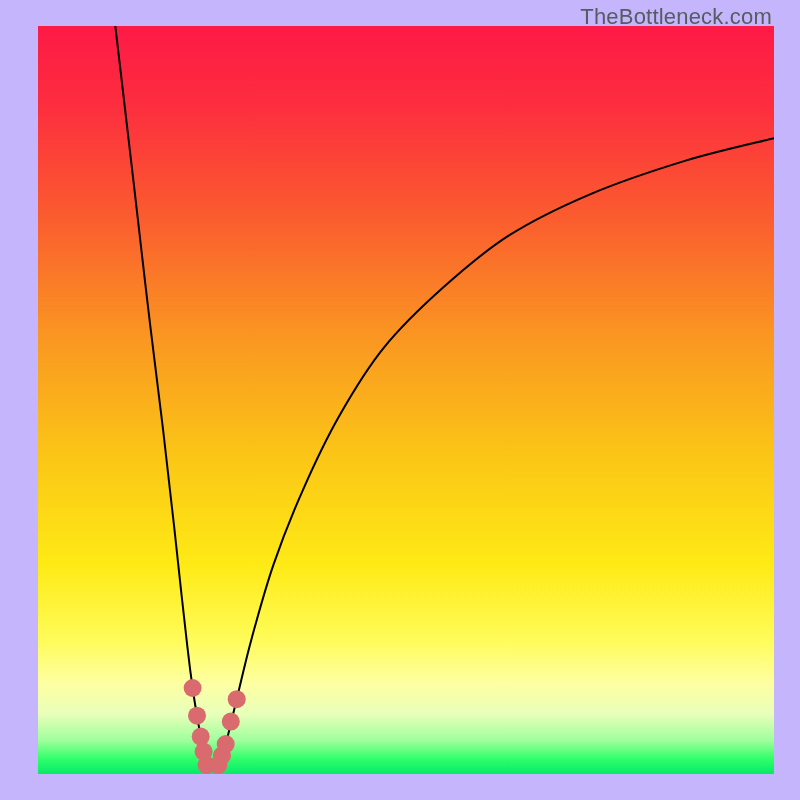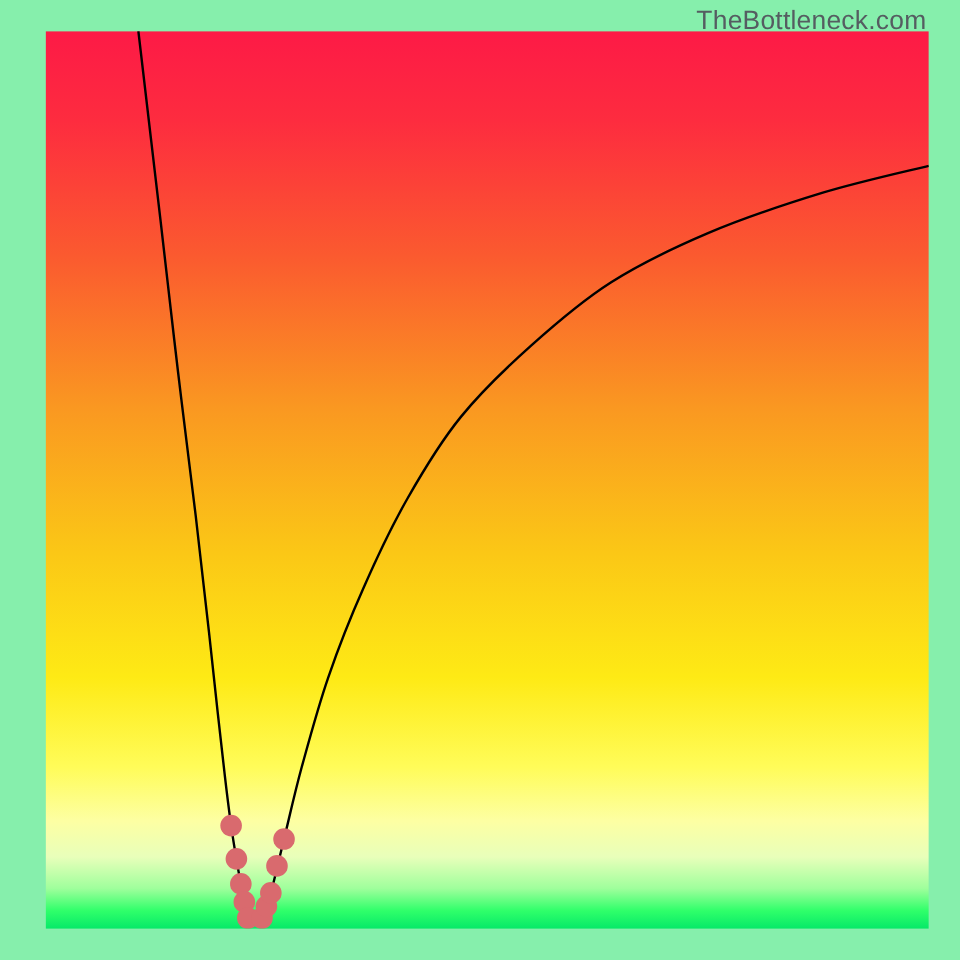--- a/index.html
+++ b/index.html
@@ -8,21 +8,21 @@
     width: 800px;
     height: 800px;
     overflow: hidden;
     background: #000;
     font-family: Arial, Helvetica, sans-serif;
   }
   .frame {
     position: absolute;
     left: 0; top: 0;
     width: 800px; height: 800px;
-    background: #86efac;
+    background: #c4b5fd;
   }
   .plot {
     position: absolute;
     left: 38px;
     top: 26px;
     width: 736px;
     height: 748px;
     
   }
   .watermark {

